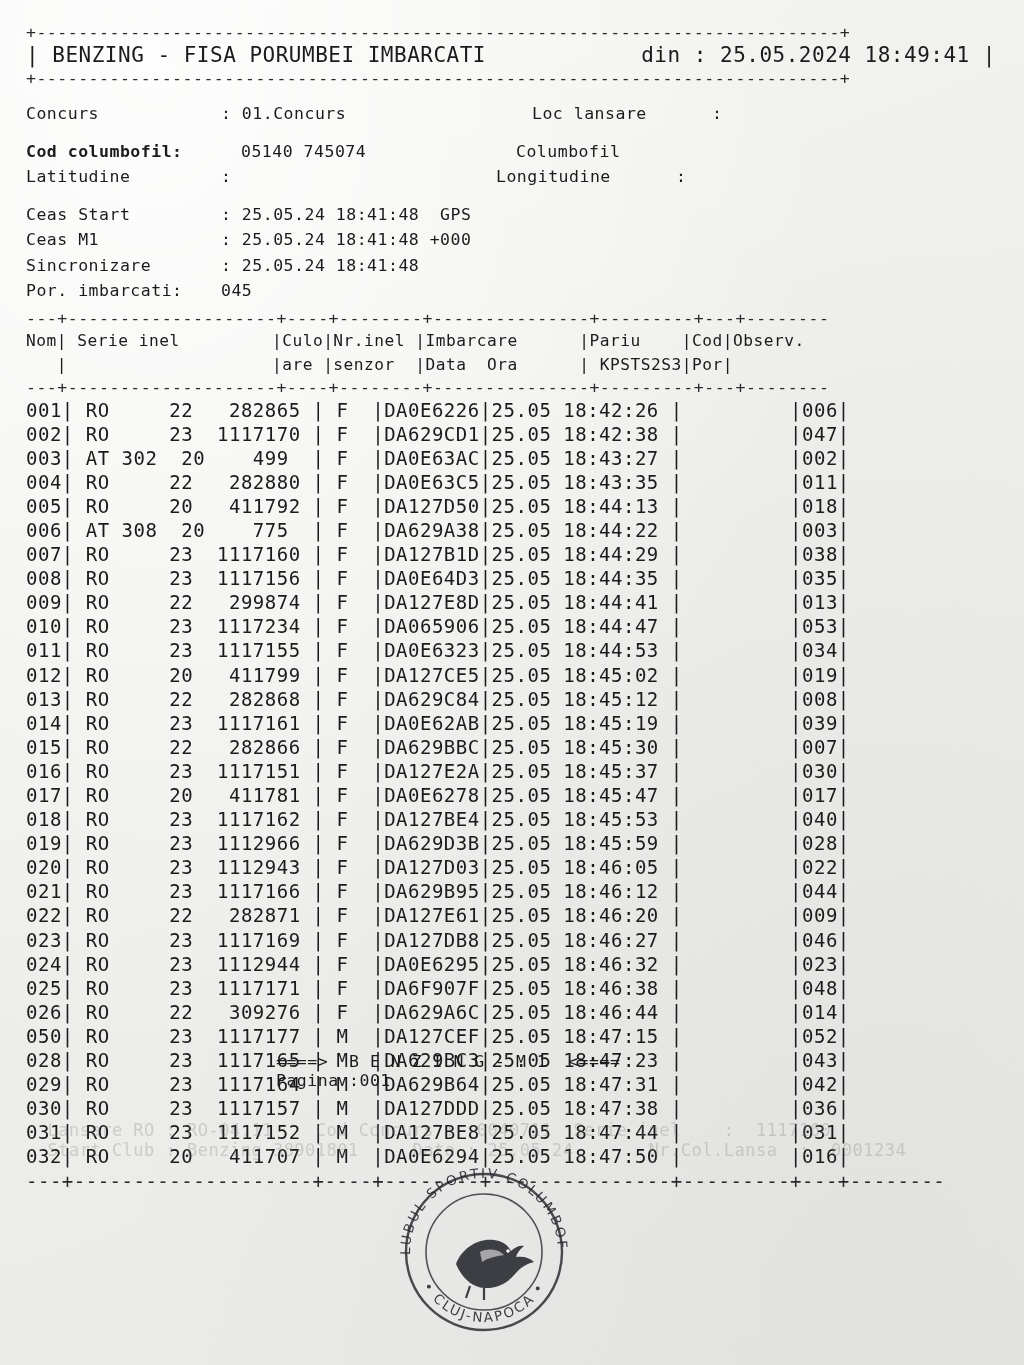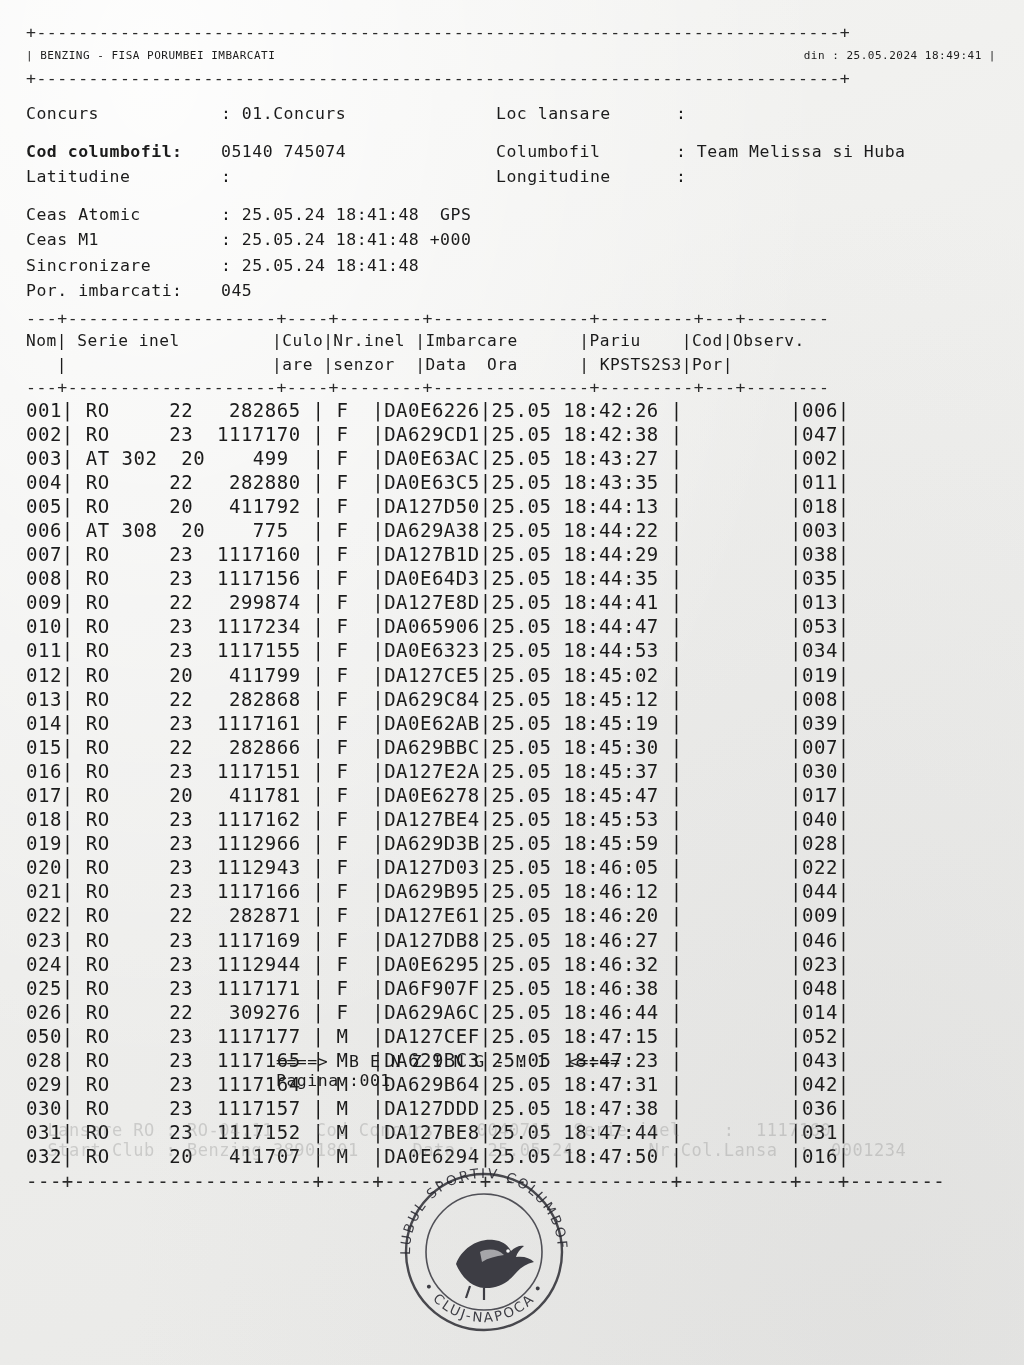--- a/index.html
+++ b/index.html
@@ -45,21 +45,21 @@
     font-size: 16.5px;
     line-height: 23.6px;
   }
   .rule {
     font-size: 16.5px;
     line-height: 21px;
     letter-spacing: 0.2px;
     color: #2a2a2a;
   }
   .title-line {
-    font-size: 11px;
+    font-size: 21px;
     line-height: 25px;
     letter-spacing: 1.1px;
   }
   .meta {
     font-size: 16.5px;
     line-height: 25.5px;
     letter-spacing: 0.6px;
   }
   .blankline { line-height: 12px; }
   .tbl {
@@ -129,39 +129,38 @@
     </div>
 
     <pre class="mono rule">+-----------------------------------------------------------------------------+</pre>
 
     <div class="blankline">&nbsp;</div>
 
     <div class="meta">
       <div style="display:flex;">
         <pre class="mono" style="width:195px;">Concurs</pre>
         <pre class="mono" style="width:275px;">: 01.Concurs</pre>
-        <pre class="mono" style="width:180px;">Loc lansare</pre>
+        <pre class="mono" style="width:180px;margin-left:36px;">Loc lansare</pre>
         <pre class="mono">:</pre>
       </div>
       <div class="blankline">&nbsp;</div>
       <div style="display:flex;">
         <pre class="mono" style="width:195px;font-weight:bold;">Cod columbofil:</pre>
-        <pre class="mono" style="width:275px;">05140 745074</pre>
+        <pre class="mono" style="width:275px;margin-left:20px;">05140 745074</pre>
         <pre class="mono" style="width:180px;">Columbofil</pre>
-        <pre class="mono">: Team Melissa si Huba</pre>
       </div>
       <div style="display:flex;">
         <pre class="mono" style="width:195px;">Latitudine</pre>
         <pre class="mono" style="width:275px;">:</pre>
         <pre class="mono" style="width:180px;">Longitudine</pre>
         <pre class="mono">:</pre>
       </div>
       <div class="blankline">&nbsp;</div>
       <div style="display:flex;">
-        <pre class="mono" style="width:195px;">Ceas Atomic</pre>
+        <pre class="mono" style="width:195px;">Ceas Start</pre>
         <pre class="mono">: 25.05.24 18:41:48  GPS</pre>
       </div>
       <div style="display:flex;">
         <pre class="mono" style="width:195px;">Ceas M1</pre>
         <pre class="mono">: 25.05.24 18:41:48 +000</pre>
       </div>
       <div style="display:flex;">
         <pre class="mono" style="width:195px;">Sincronizare</pre>
         <pre class="mono">: 25.05.24 18:41:48</pre>
       </div>

